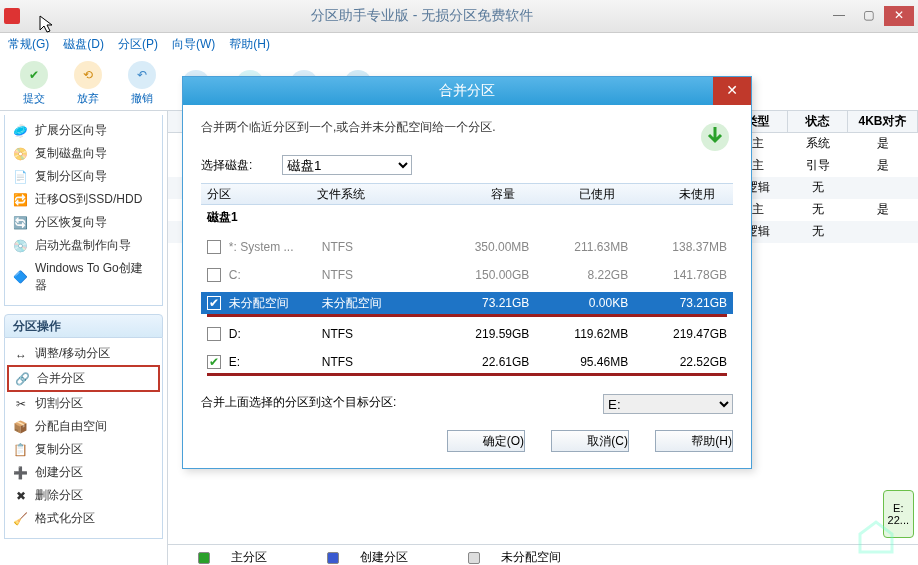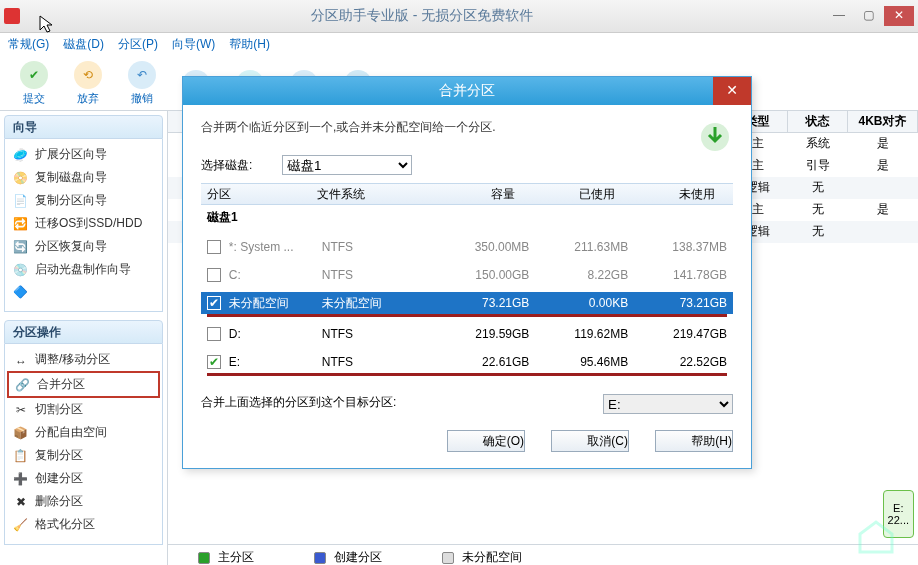--- a/index.html
+++ b/index.html
@@ -35,21 +35,21 @@
 .right { flex:1; position:relative; overflow:hidden; }
 .rtable-head { display:flex; height:22px; background:#f3f6f9; border-bottom:1px solid #d0d7de; font-weight:bold; }
 .rtable-head > div { padding:2px 8px; border-right:1px solid #d0d7de; text-align:center; }
 .rtable-body { }
 .rrow { display:flex; height:22px; }
 .rrow > div { padding:2px 8px; text-align:center; }
 .rrow.zebra { background:#f3f6f9; }
 
 
 .legend { position:absolute; bottom:0; left:0; right:0; height:26px; display:flex; align-items:center; gap:60px; padding:0 30px; border-top:1px solid #d0d7de; background:#fff; }
-.legend-item { display:flex; align-items:center; gap:8px; }
+.legend-item { display:flex; align-items:center; gap:21px; }
 .lg-sw { width:12px; height:12px; border:1px solid #888; border-radius:2px; }
 
 
 .diskmap { position:absolute; right:4px; bottom:32px; display:flex; gap:4px; align-items:center; }
 .disk-seg { border:1px solid #aaa; border-radius:4px; padding:4px; height:48px; display:flex; flex-direction:column; justify-content:center; align-items:center; font-size:11px; }
 .wm-badge { position:absolute; right:18px; bottom:10px; width:48px; height:48px; opacity:.35; }
 .wm-badge svg { width:48px; height:48px; }
 
 
 .overlay { position:absolute; left:182px; top:76px; width:570px; border:1px solid #4aa0d8; background:#fff; box-shadow:3px 3px 8px rgba(0,0,0,.15); }
@@ -126,21 +126,20 @@
     <div class="tb-icon" style="background:#d9ecf8;color:#2a84d8">⤓</div>
   </div>
   <div class="tb-item">
     <div class="tb-icon" style="background:#d2eaf6;color:#1a8ac0">▭</div>
   </div>
 </div>
 
 <div class="main">
 
   <div class="left">
-    <div class="panel-header">向导</div>
     <div class="panel-body">
       <div class="side-item">
           <span class="side-icon">🥏</span>
           <span>扩展分区向导</span>
         </div>
       <div class="side-item">
           <span class="side-icon">📀</span>
           <span>复制磁盘向导</span>
         </div>
       <div class="side-item">
@@ -154,20 +153,21 @@
       <div class="side-item">
           <span class="side-icon">🔄</span>
           <span>分区恢复向导</span>
         </div>
       <div class="side-item">
           <span class="side-icon">💿</span>
           <span>启动光盘制作向导</span>
         </div>
       <div class="side-item">
           <span class="side-icon">🔷</span>
+          <span>Windows To Go创建器</span>
         </div>
     </div>
 
     <div class="panel-header">分区操作</div>
     <div class="panel-body">
       <div class="side-item">
           <span class="side-icon">↔</span>
           <span>调整/移动分区</span>
         </div>
       <div class="side-item highlight">

